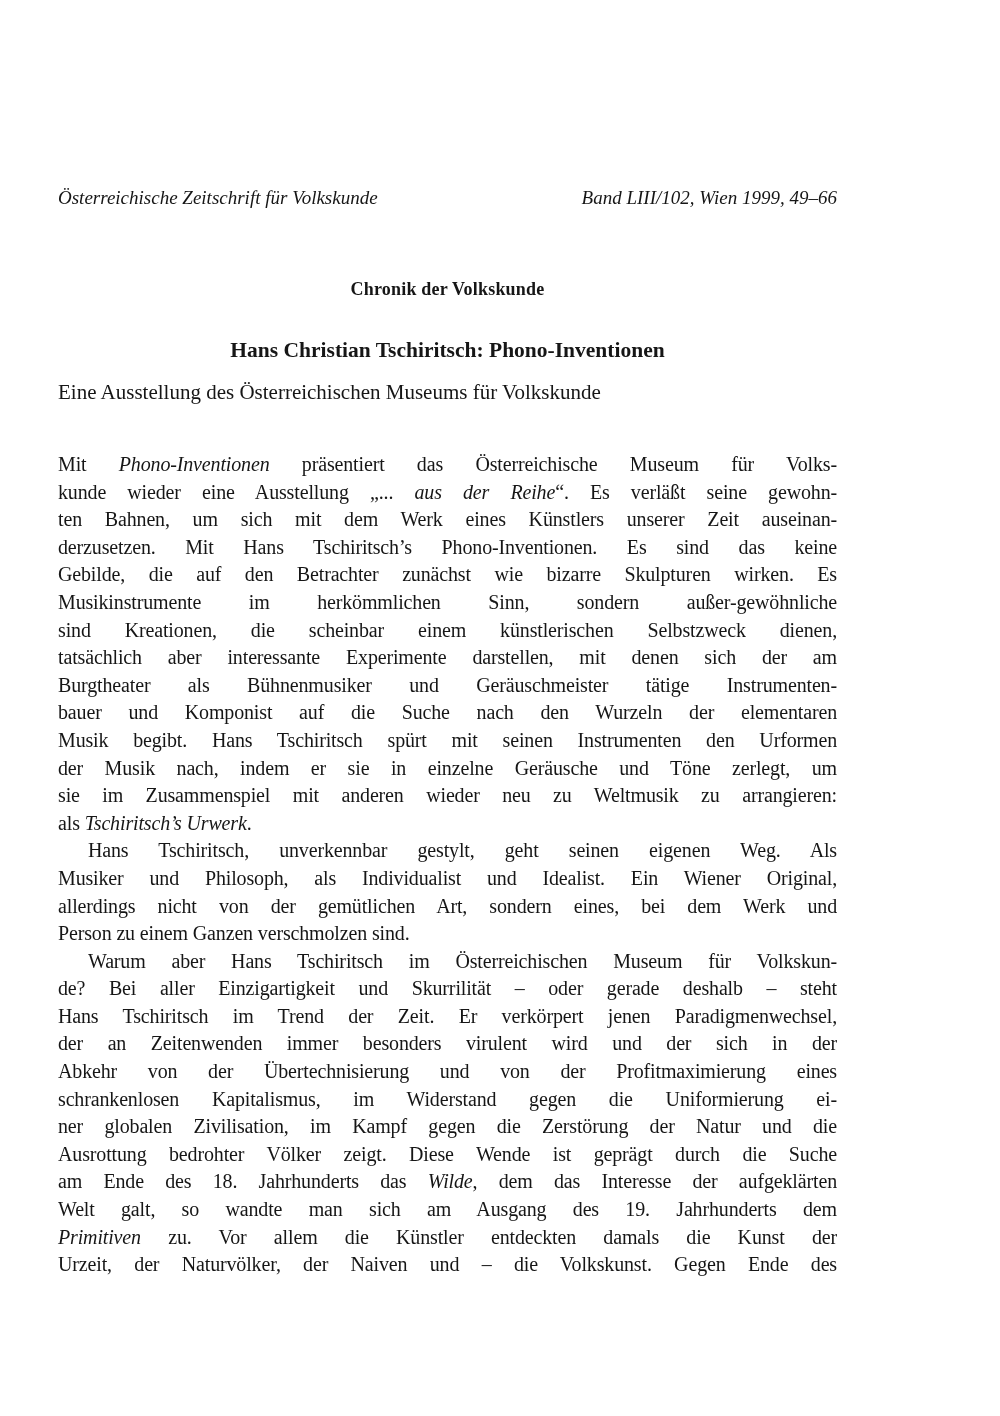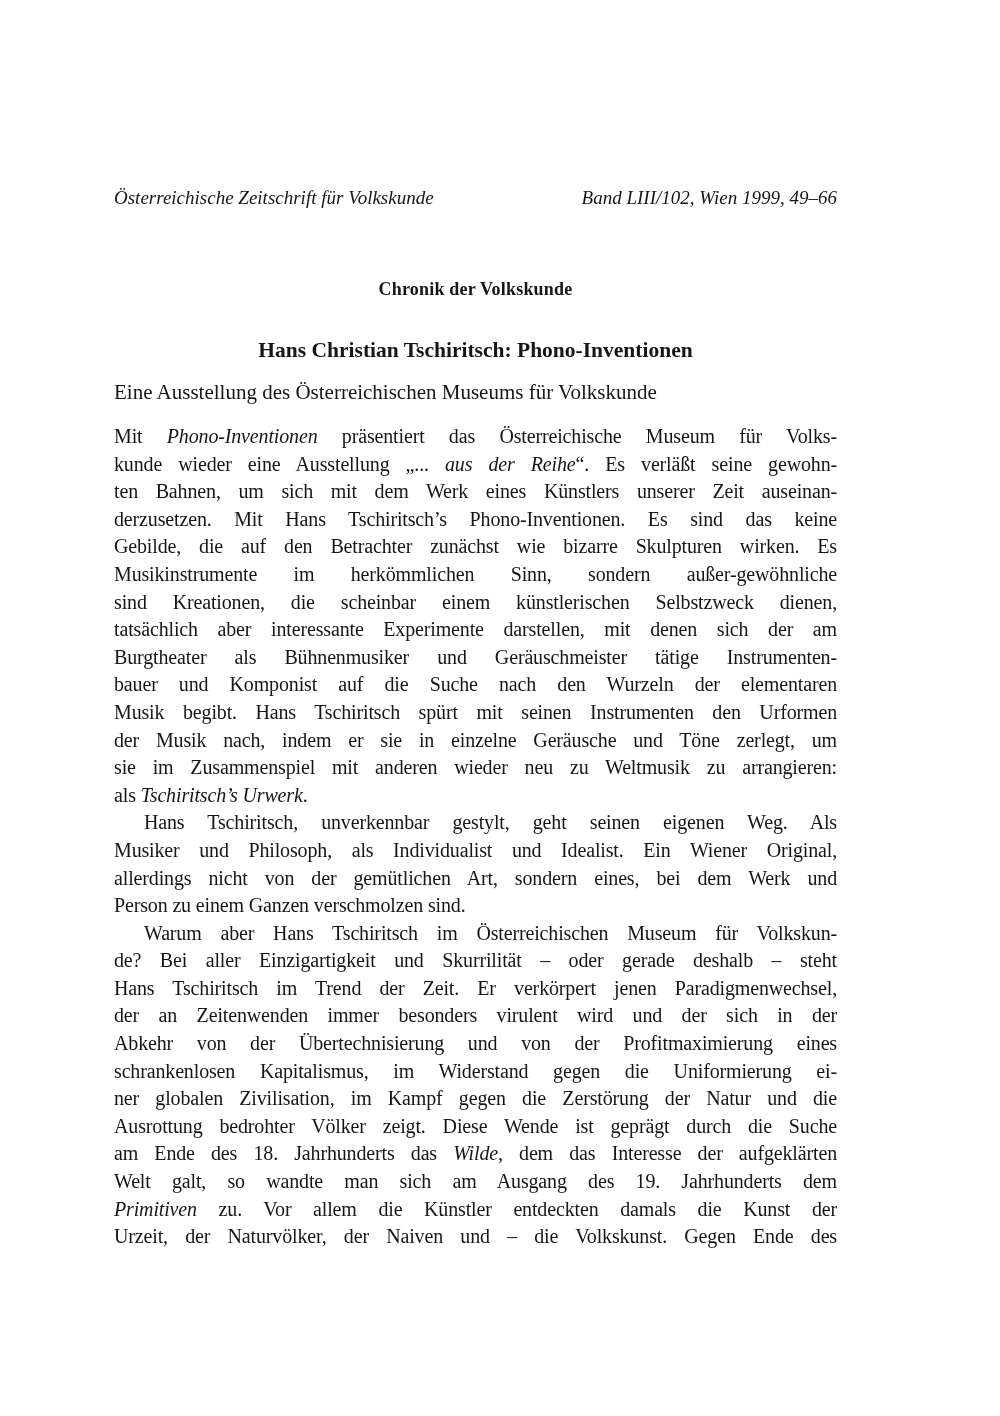--- a/index.html
+++ b/index.html
@@ -11,21 +11,21 @@
     width: 1000px;
     height: 1416px;
     font-family: "Liberation Serif", serif;
     color: #161616;
     -webkit-font-smoothing: antialiased;
   }
   .page {
     box-sizing: border-box;
     width: 1000px;
     height: 1304px;
-    padding: 186px 163px 0 114px;
+    padding: 186px 163px 0 58px;
     background: #ffffff;
     overflow: hidden;
   }
   .running-head {
     display: flex;
     justify-content: space-between;
     align-items: baseline;
     font-size: 19px;
     font-style: italic;
     line-height: 24px;
@@ -44,21 +44,21 @@
     text-align: center;
     font-size: 21.5px;
     font-weight: bold;
     line-height: 29px;
   }
   .subtitle-line {
     font-size: 21px;
     line-height: 30px;
   }
   .article-body {
-    margin-top: 16px;
+    margin-top: 44px;
     font-size: 20px;
     letter-spacing: -0.15px;
     line-height: 27.6px;
   }
   .para { margin: 0; }
   .para.indent .line:first-child { text-indent: 30px; }
   .line {
     text-align: justify;
     text-align-last: left;
   }

